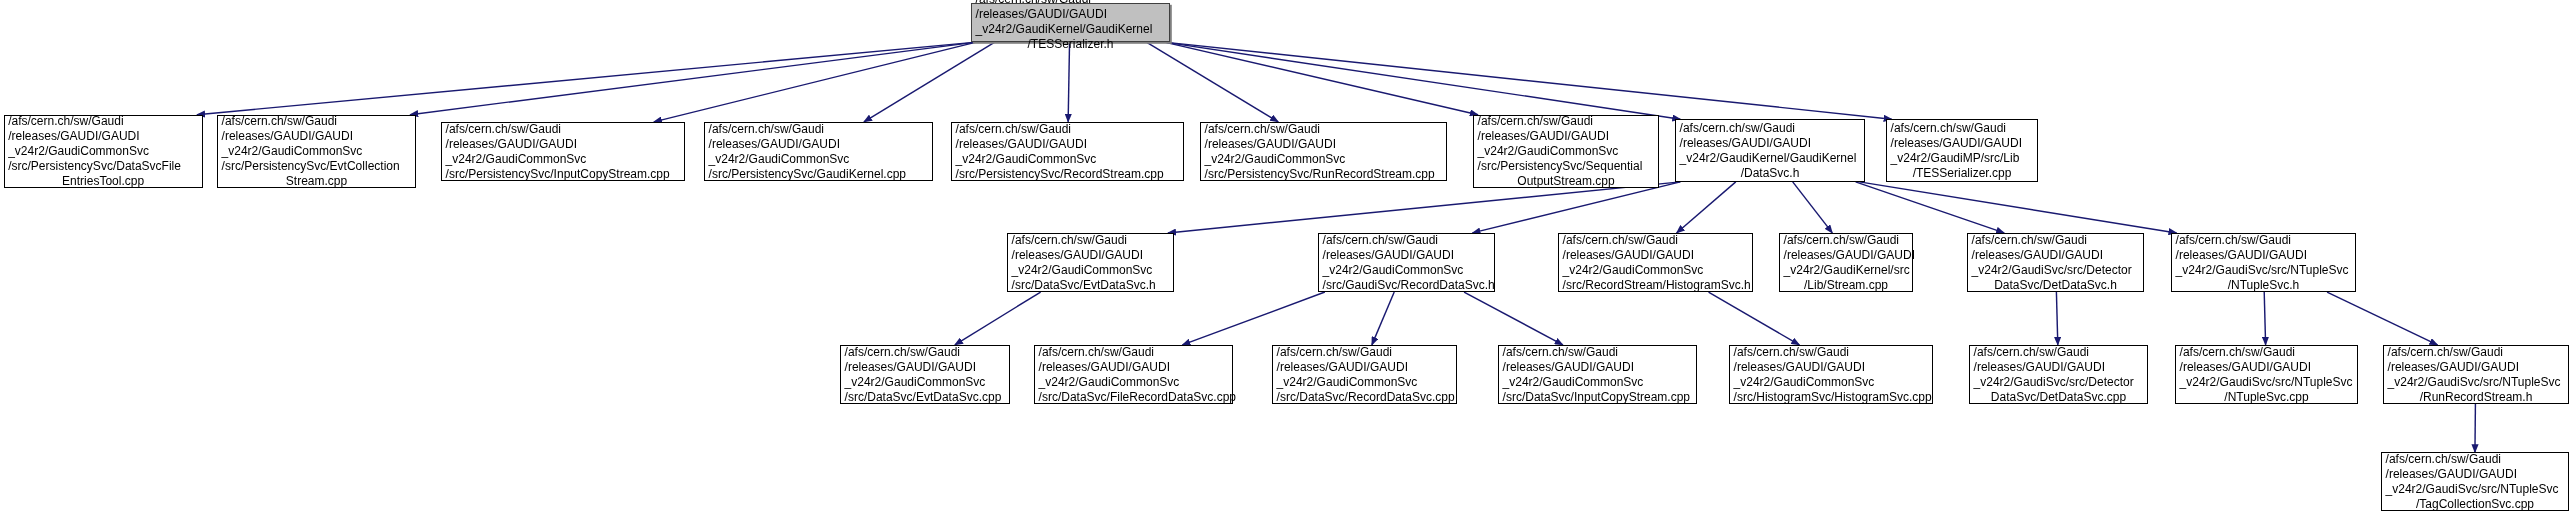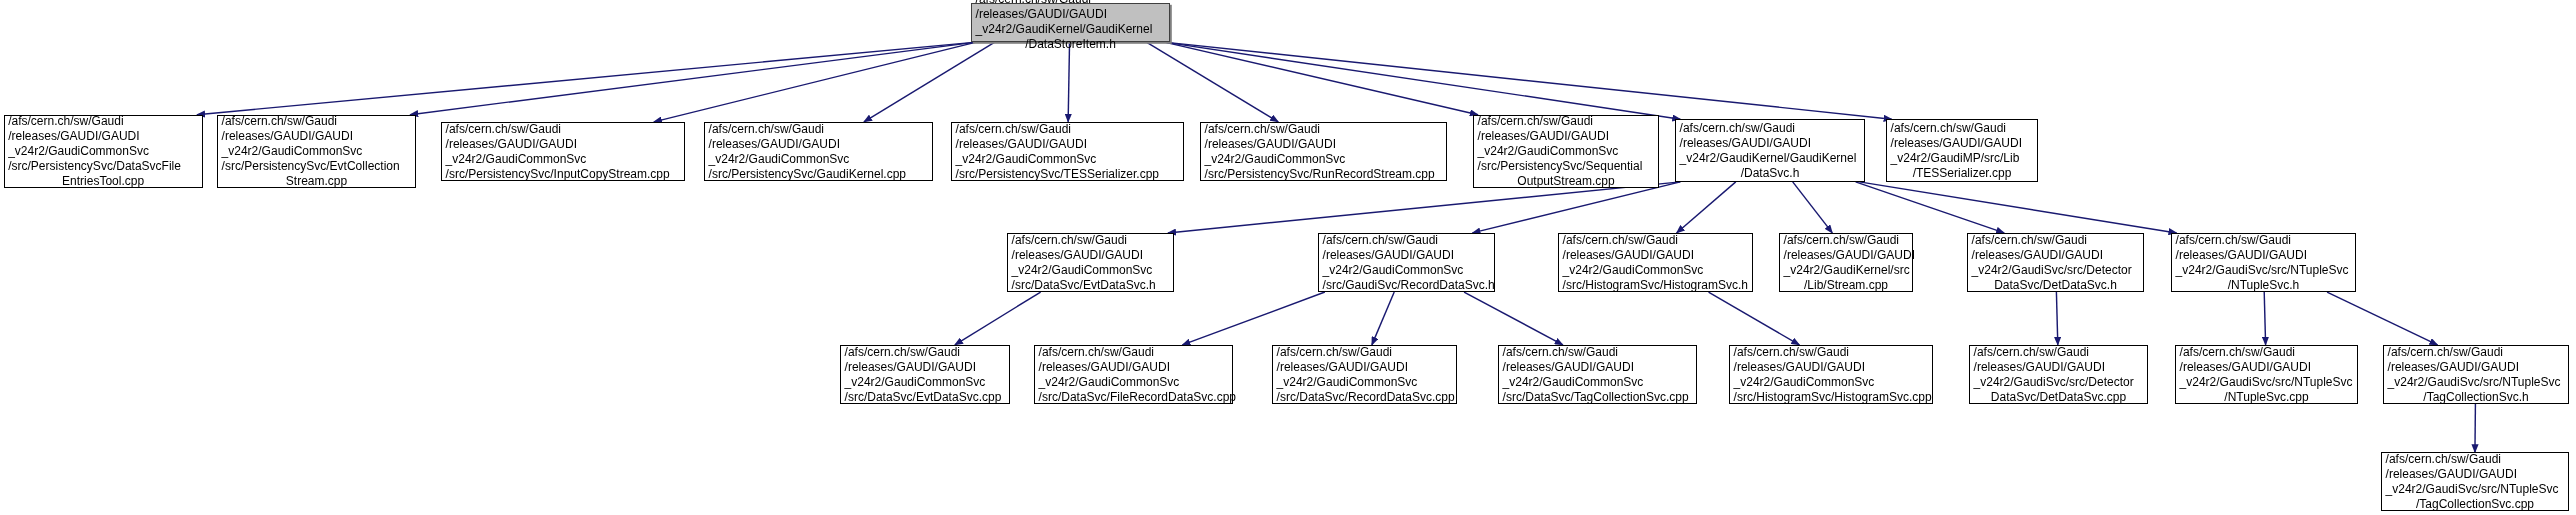--- a/index.html
+++ b/index.html
@@ -84,40 +84,40 @@
         <path d="M1556.6,326 L1531.64,385" marker-end="url(#arrow)"></path>
         <path d="M1634.6,326 L1744.84,385" marker-end="url(#arrow)"></path>
         <path d="M1907.5,326 L2008.9,385" marker-end="url(#arrow)"></path>
         <path d="M2295.9,326 L2297.46,385" marker-end="url(#arrow)"></path>
         <path d="M2527.9,326 L2529.46,385" marker-end="url(#arrow)"></path>
         <path d="M2598.1,326 L2721.34,385" marker-end="url(#arrow)"></path>
         <path d="M2763.7,451 L2763.18,505" marker-end="url(#arrow)"></path>
       </g>
   </svg>
   <div id="nodes">
-      <div class="node root" style="left: 971px; top: 2.7px; width: 199px; height: 39px;"><span class="lines"><span class="ln l">/afs/cern.ch/sw/Gaudi</span><span class="ln l">/releases/GAUDI/GAUDI</span><span class="ln l">_v24r2/GaudiKernel/GaudiKernel</span><span class="ln c">/DataStoreItem.h</span></span></div>
+      <div class="node root" style="left: 971px; top: 2.7px; width: 199px; height: 39px;"><span class="lines"><span class="ln l">/afs/cern.ch/sw/Gaudi</span><span class="ln l">/releases/GAUDI/GAUDI</span><span class="ln l">_v24r2/GaudiKernel/GaudiKernel</span><span class="ln c">/TESSerializer.h</span></span></div>
       <div class="node" style="left: 3.6px; top: 115px; width: 199px; height: 73px;"><span class="lines"><span class="ln l">/afs/cern.ch/sw/Gaudi</span><span class="ln l">/releases/GAUDI/GAUDI</span><span class="ln l">_v24r2/GaudiCommonSvc</span><span class="ln l">/src/PersistencySvc/DataSvcFile</span><span class="ln c">EntriesTool.cpp</span></span></div>
       <div class="node" style="left: 217px; top: 115px; width: 199px; height: 73px;"><span class="lines"><span class="ln l">/afs/cern.ch/sw/Gaudi</span><span class="ln l">/releases/GAUDI/GAUDI</span><span class="ln l">_v24r2/GaudiCommonSvc</span><span class="ln l">/src/PersistencySvc/EvtCollection</span><span class="ln c">Stream.cpp</span></span></div>
       <div class="node" style="left: 441px; top: 122px; width: 244px; height: 59px;"><span class="lines"><span class="ln l">/afs/cern.ch/sw/Gaudi</span><span class="ln l">/releases/GAUDI/GAUDI</span><span class="ln l">_v24r2/GaudiCommonSvc</span><span class="ln l">/src/PersistencySvc/InputCopyStream.cpp</span></span></div>
       <div class="node" style="left: 704px; top: 122px; width: 229px; height: 59px;"><span class="lines"><span class="ln l">/afs/cern.ch/sw/Gaudi</span><span class="ln l">/releases/GAUDI/GAUDI</span><span class="ln l">_v24r2/GaudiCommonSvc</span><span class="ln l">/src/PersistencySvc/GaudiKernel.cpp</span></span></div>
-      <div class="node" style="left: 951px; top: 122px; width: 233px; height: 59px;"><span class="lines"><span class="ln l">/afs/cern.ch/sw/Gaudi</span><span class="ln l">/releases/GAUDI/GAUDI</span><span class="ln l">_v24r2/GaudiCommonSvc</span><span class="ln l">/src/PersistencySvc/TESSerializer.cpp</span></span></div>
+      <div class="node" style="left: 951px; top: 122px; width: 233px; height: 59px;"><span class="lines"><span class="ln l">/afs/cern.ch/sw/Gaudi</span><span class="ln l">/releases/GAUDI/GAUDI</span><span class="ln l">_v24r2/GaudiCommonSvc</span><span class="ln l">/src/PersistencySvc/RecordStream.cpp</span></span></div>
       <div class="node" style="left: 1200px; top: 122px; width: 247px; height: 59px;"><span class="lines"><span class="ln l">/afs/cern.ch/sw/Gaudi</span><span class="ln l">/releases/GAUDI/GAUDI</span><span class="ln l">_v24r2/GaudiCommonSvc</span><span class="ln l">/src/PersistencySvc/RunRecordStream.cpp</span></span></div>
       <div class="node" style="left: 1473px; top: 115px; width: 186px; height: 73px;"><span class="lines"><span class="ln l">/afs/cern.ch/sw/Gaudi</span><span class="ln l">/releases/GAUDI/GAUDI</span><span class="ln l">_v24r2/GaudiCommonSvc</span><span class="ln l">/src/PersistencySvc/Sequential</span><span class="ln c">OutputStream.cpp</span></span></div>
       <div class="node" style="left: 1675px; top: 119px; width: 190px; height: 63px;"><span class="lines"><span class="ln l">/afs/cern.ch/sw/Gaudi</span><span class="ln l">/releases/GAUDI/GAUDI</span><span class="ln l">_v24r2/GaudiKernel/GaudiKernel</span><span class="ln c">/DataSvc.h</span></span></div>
       <div class="node" style="left: 1886px; top: 119px; width: 152px; height: 63px;"><span class="lines"><span class="ln l">/afs/cern.ch/sw/Gaudi</span><span class="ln l">/releases/GAUDI/GAUDI</span><span class="ln l">_v24r2/GaudiMP/src/Lib</span><span class="ln c">/TESSerializer.cpp</span></span></div>
       <div class="node" style="left: 1007px; top: 233px; width: 167px; height: 59px;"><span class="lines"><span class="ln l">/afs/cern.ch/sw/Gaudi</span><span class="ln l">/releases/GAUDI/GAUDI</span><span class="ln l">_v24r2/GaudiCommonSvc</span><span class="ln l">/src/DataSvc/EvtDataSvc.h</span></span></div>
       <div class="node" style="left: 1318px; top: 233px; width: 177px; height: 59px;"><span class="lines"><span class="ln l">/afs/cern.ch/sw/Gaudi</span><span class="ln l">/releases/GAUDI/GAUDI</span><span class="ln l">_v24r2/GaudiCommonSvc</span><span class="ln l">/src/GaudiSvc/RecordDataSvc.h</span></span></div>
-      <div class="node" style="left: 1558px; top: 233px; width: 195px; height: 59px;"><span class="lines"><span class="ln l">/afs/cern.ch/sw/Gaudi</span><span class="ln l">/releases/GAUDI/GAUDI</span><span class="ln l">_v24r2/GaudiCommonSvc</span><span class="ln l">/src/HistogramSvc/HistogramSvc.h</span></span></div>
+      <div class="node" style="left: 1558px; top: 233px; width: 195px; height: 59px;"><span class="lines"><span class="ln l">/afs/cern.ch/sw/Gaudi</span><span class="ln l">/releases/GAUDI/GAUDI</span><span class="ln l">_v24r2/GaudiCommonSvc</span><span class="ln l">/src/RecordStream/HistogramSvc.h</span></span></div>
       <div class="node" style="left: 1779px; top: 233px; width: 134px; height: 59px;"><span class="lines"><span class="ln l">/afs/cern.ch/sw/Gaudi</span><span class="ln l">/releases/GAUDI/GAUDI</span><span class="ln l">_v24r2/GaudiKernel/src</span><span class="ln c">/Lib/Stream.cpp</span></span></div>
       <div class="node" style="left: 1967px; top: 233px; width: 177px; height: 59px;"><span class="lines"><span class="ln l">/afs/cern.ch/sw/Gaudi</span><span class="ln l">/releases/GAUDI/GAUDI</span><span class="ln l">_v24r2/GaudiSvc/src/Detector</span><span class="ln c">DataSvc/DetDataSvc.h</span></span></div>
       <div class="node" style="left: 2171px; top: 233px; width: 185px; height: 59px;"><span class="lines"><span class="ln l">/afs/cern.ch/sw/Gaudi</span><span class="ln l">/releases/GAUDI/GAUDI</span><span class="ln l">_v24r2/GaudiSvc/src/NTupleSvc</span><span class="ln c">/NTupleSvc.h</span></span></div>
       <div class="node" style="left: 840px; top: 345px; width: 170px; height: 59px;"><span class="lines"><span class="ln l">/afs/cern.ch/sw/Gaudi</span><span class="ln l">/releases/GAUDI/GAUDI</span><span class="ln l">_v24r2/GaudiCommonSvc</span><span class="ln l">/src/DataSvc/EvtDataSvc.cpp</span></span></div>
       <div class="node" style="left: 1034px; top: 345px; width: 199px; height: 59px;"><span class="lines"><span class="ln l">/afs/cern.ch/sw/Gaudi</span><span class="ln l">/releases/GAUDI/GAUDI</span><span class="ln l">_v24r2/GaudiCommonSvc</span><span class="ln l">/src/DataSvc/FileRecordDataSvc.cpp</span></span></div>
       <div class="node" style="left: 1272px; top: 345px; width: 185px; height: 59px;"><span class="lines"><span class="ln l">/afs/cern.ch/sw/Gaudi</span><span class="ln l">/releases/GAUDI/GAUDI</span><span class="ln l">_v24r2/GaudiCommonSvc</span><span class="ln l">/src/DataSvc/RecordDataSvc.cpp</span></span></div>
-      <div class="node" style="left: 1498px; top: 345px; width: 199px; height: 59px;"><span class="lines"><span class="ln l">/afs/cern.ch/sw/Gaudi</span><span class="ln l">/releases/GAUDI/GAUDI</span><span class="ln l">_v24r2/GaudiCommonSvc</span><span class="ln l">/src/DataSvc/TagCollectionSvc.cpp</span></span></div>
+      <div class="node" style="left: 1498px; top: 345px; width: 199px; height: 59px;"><span class="lines"><span class="ln l">/afs/cern.ch/sw/Gaudi</span><span class="ln l">/releases/GAUDI/GAUDI</span><span class="ln l">_v24r2/GaudiCommonSvc</span><span class="ln l">/src/DataSvc/InputCopyStream.cpp</span></span></div>
       <div class="node" style="left: 1729px; top: 345px; width: 204px; height: 59px;"><span class="lines"><span class="ln l">/afs/cern.ch/sw/Gaudi</span><span class="ln l">/releases/GAUDI/GAUDI</span><span class="ln l">_v24r2/GaudiCommonSvc</span><span class="ln l">/src/HistogramSvc/HistogramSvc.cpp</span></span></div>
       <div class="node" style="left: 1969px; top: 345px; width: 179px; height: 59px;"><span class="lines"><span class="ln l">/afs/cern.ch/sw/Gaudi</span><span class="ln l">/releases/GAUDI/GAUDI</span><span class="ln l">_v24r2/GaudiSvc/src/Detector</span><span class="ln c">DataSvc/DetDataSvc.cpp</span></span></div>
       <div class="node" style="left: 2175px; top: 345px; width: 183px; height: 59px;"><span class="lines"><span class="ln l">/afs/cern.ch/sw/Gaudi</span><span class="ln l">/releases/GAUDI/GAUDI</span><span class="ln l">_v24r2/GaudiSvc/src/NTupleSvc</span><span class="ln c">/NTupleSvc.cpp</span></span></div>
-      <div class="node" style="left: 2383px; top: 345px; width: 186px; height: 59px;"><span class="lines"><span class="ln l">/afs/cern.ch/sw/Gaudi</span><span class="ln l">/releases/GAUDI/GAUDI</span><span class="ln l">_v24r2/GaudiSvc/src/NTupleSvc</span><span class="ln c">/TagCollectionSvc.h</span></span></div>
+      <div class="node" style="left: 2383px; top: 345px; width: 186px; height: 59px;"><span class="lines"><span class="ln l">/afs/cern.ch/sw/Gaudi</span><span class="ln l">/releases/GAUDI/GAUDI</span><span class="ln l">_v24r2/GaudiSvc/src/NTupleSvc</span><span class="ln c">/RunRecordStream.h</span></span></div>
       <div class="node" style="left: 2381px; top: 452px; width: 188px; height: 59px;"><span class="lines"><span class="ln l">/afs/cern.ch/sw/Gaudi</span><span class="ln l">/releases/GAUDI/GAUDI</span><span class="ln l">_v24r2/GaudiSvc/src/NTupleSvc</span><span class="ln c">/TagCollectionSvc.cpp</span></span></div>
     </div>
 </div>
 
 
 </body></html>

